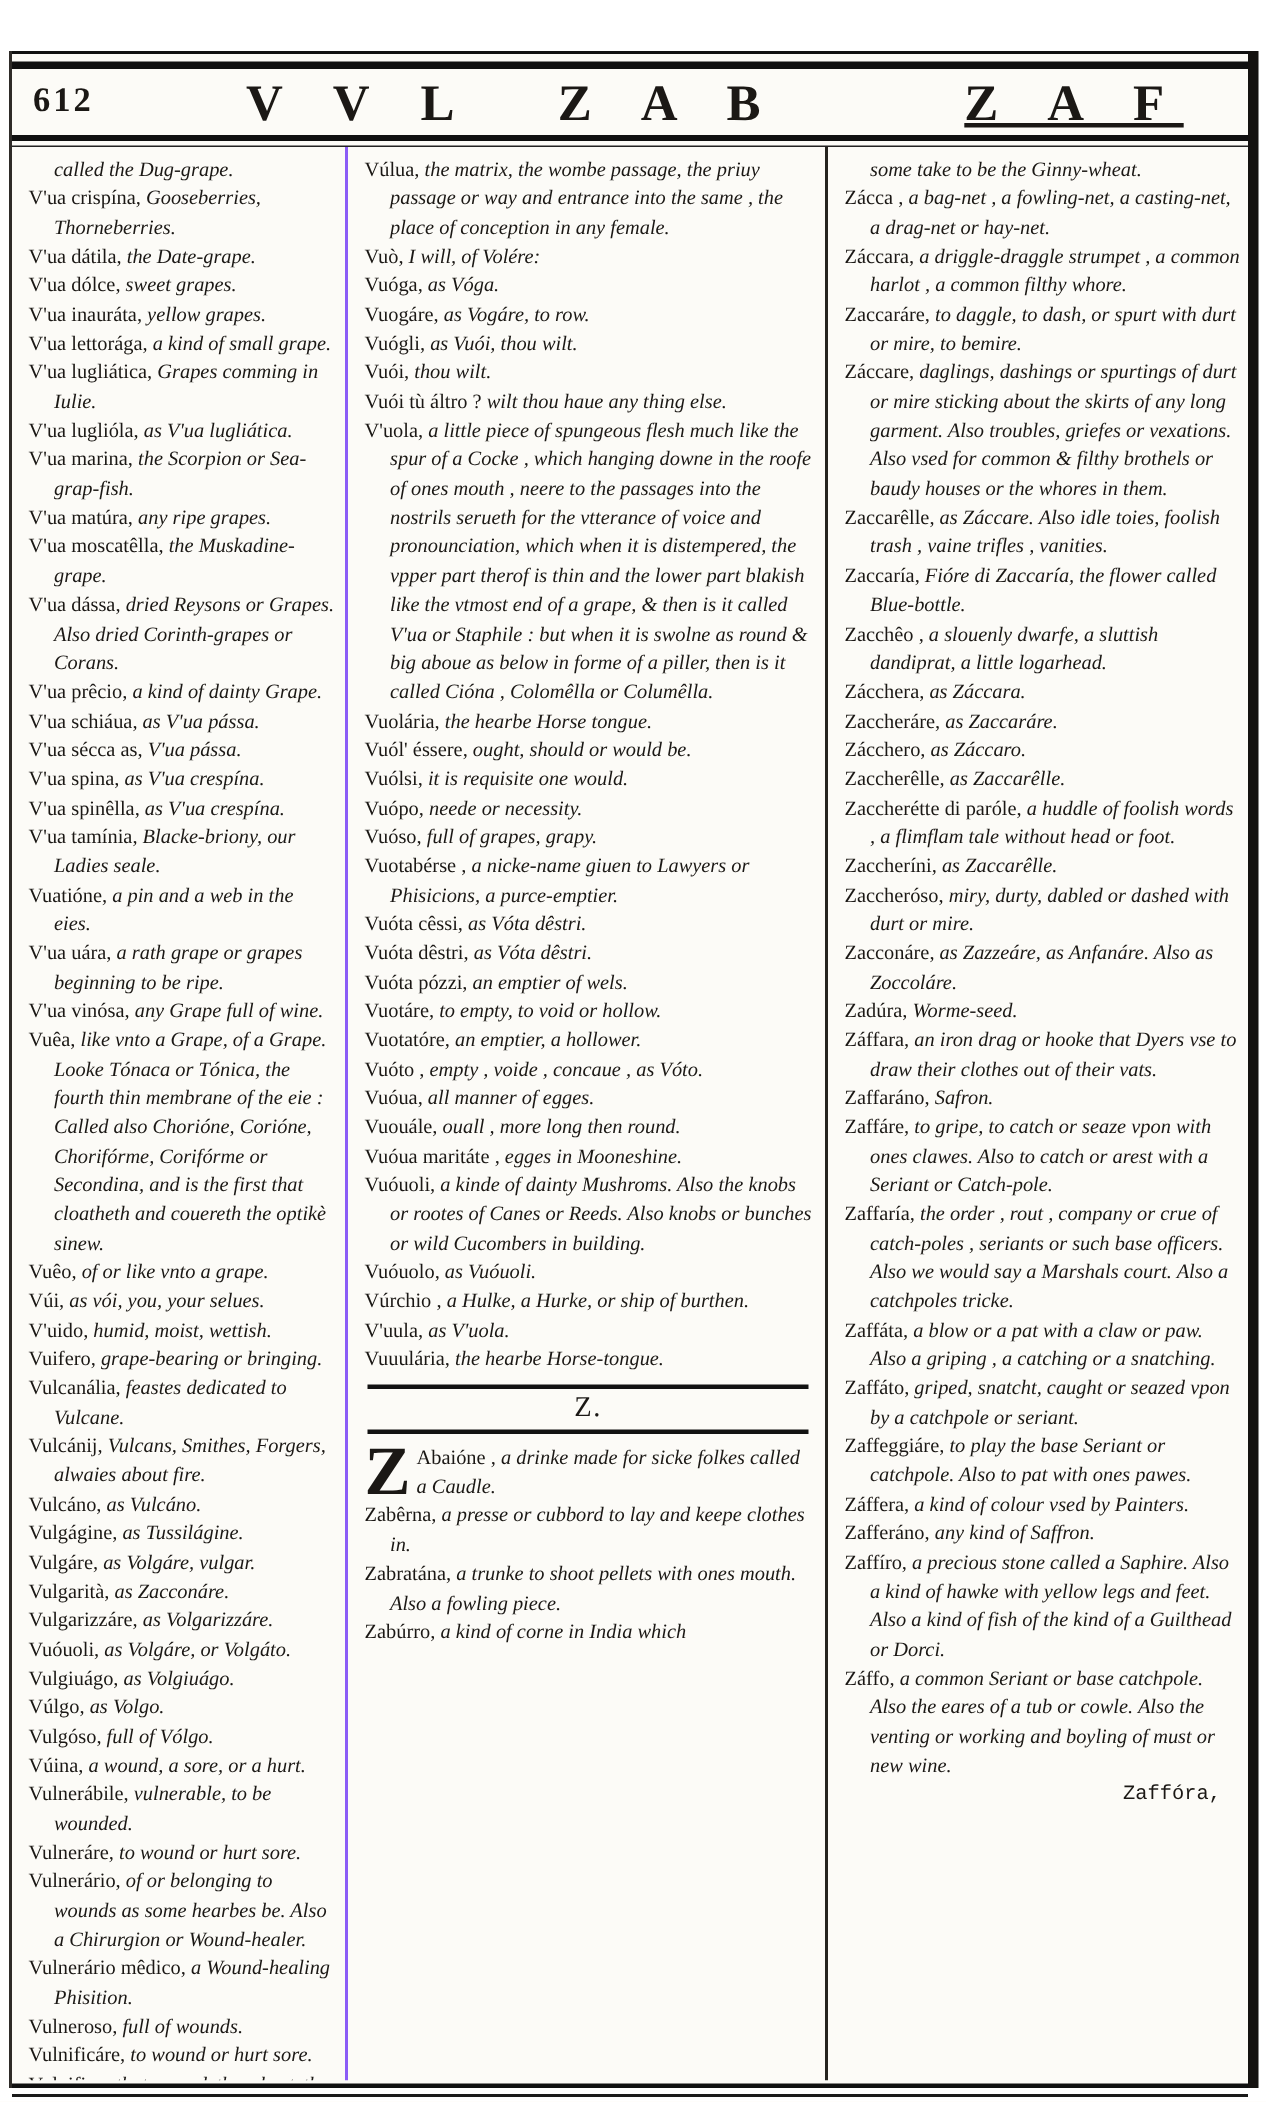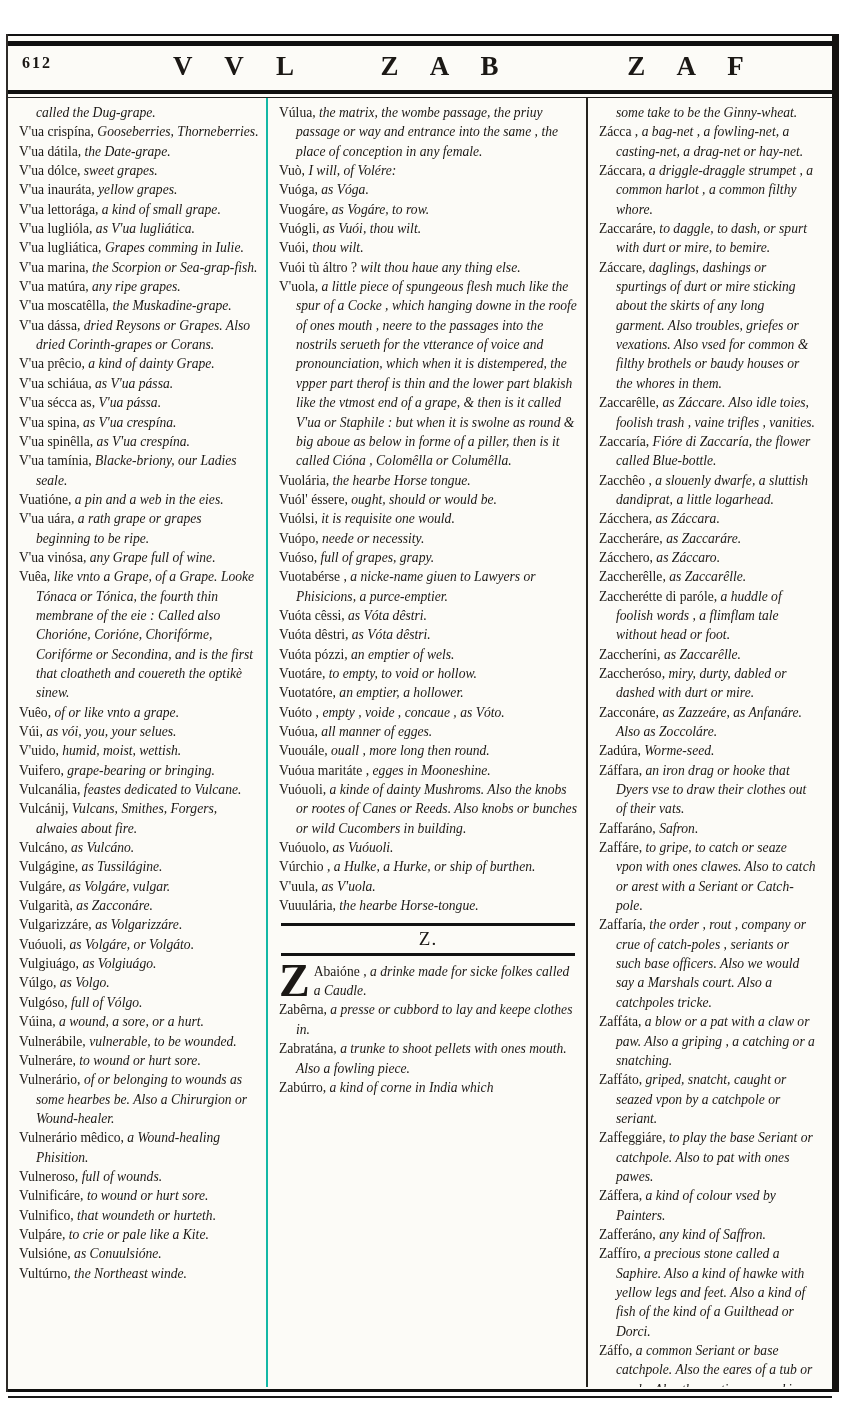--- a/index.html
+++ b/index.html
@@ -15,38 +15,38 @@
     border-left:2px solid #2e2b28;
     border-right:7px solid #141210;
     box-sizing:border-box;
   }
   .top-rules{border-top:2px solid #111;height:5px;border-bottom:5px solid #101010;}
   .mid-rules{border-top:4px solid #101010;height:3px;border-bottom:1px solid #222;}
   .bot-rules{border-top:3px solid #101010;height:4px;border-bottom:2px solid #1a1a1a;margin-top:2px;}
   .header-band{position:relative;height:44px;}
   .pagenum{
     position:absolute;left:14px;top:8px;
-    font-size:16px;font-weight:700;letter-spacing:2px;
+    font-size:23px;font-weight:700;letter-spacing:2px;
   }
   .running-head{
     position:absolute;top:5px;transform:translateX(-50%);
-    font-size:27px;font-weight:700;letter-spacing:13px;white-space:nowrap;
+    font-size:34px;font-weight:700;letter-spacing:13px;white-space:nowrap;
   }
   .rh1{left:232px;}
   .rh2{left:438px;}
-  .rh3{left:684px;}
+  .rh3{left:708px;text-decoration:underline;}
   .columns{display:flex;height:1289px;overflow:hidden;}
   .col{
     box-sizing:border-box;overflow:hidden;
     padding:5px 7px 0 11px;
     font-size:13.6px;line-height:19.35px;
   }
-  .col1{width:260px;border-right:2px solid #14b8a6;}
+  .col1{width:224px;border-right:2px solid #8b5cf6;}
   .col2{width:320px;border-right:2px solid #26241f;}
-  .col3{flex:1;padding-right:16px;}
+  .col3{flex:1;padding-right:4px;}
   .entry{padding-left:17px;text-indent:-17px;clear:left;}
   .entry .head{font-style:normal;}
   .entry .def{font-style:italic;}
   .cont{padding-left:17px;text-indent:0;font-style:italic;clear:left;}
   .z-divider{margin:8px 4px 6px 2px;border-top:3px solid #121212;border-bottom:3px solid #121212;clear:left;}
   .z-label{text-align:center;font-size:19px;letter-spacing:1px;padding:3px 0 4px;font-style:normal;}
   .dropcap-entry{padding-left:0;text-indent:0;margin-top:4px;}
   .dropcap{
     float:left;font-size:46px;line-height:34px;font-weight:700;
     margin:2px 4px 0 0;
@@ -69,22 +69,22 @@
   <div class="mid-rules"></div>
 
   <main class="columns">
     <section class="col col1">
         <div class="cont">called the Dug-grape.</div>
         <div class="entry"><span class="head">V'ua crispína, </span><span class="def">Gooseberries, Thorneberries.</span></div>
         <div class="entry"><span class="head">V'ua dátila, </span><span class="def">the Date-grape.</span></div>
         <div class="entry"><span class="head">V'ua dólce, </span><span class="def">sweet grapes.</span></div>
         <div class="entry"><span class="head">V'ua inauráta, </span><span class="def">yellow grapes.</span></div>
         <div class="entry"><span class="head">V'ua lettorága, </span><span class="def">a kind of small grape.</span></div>
+        <div class="entry"><span class="head">V'ua lugliática, </span><span class="def">Grapes comming in Iulie.</span></div>
         <div class="entry"><span class="head">V'ua luglióla, </span><span class="def">as V'ua lugliática.</span></div>
-        <div class="entry"><span class="head">V'ua lugliática, </span><span class="def">Grapes comming in Iulie.</span></div>
         <div class="entry"><span class="head">V'ua marina, </span><span class="def">the Scorpion or Sea-grap-fish.</span></div>
         <div class="entry"><span class="head">V'ua matúra, </span><span class="def">any ripe grapes.</span></div>
         <div class="entry"><span class="head">V'ua moscatêlla, </span><span class="def">the Muskadine-grape.</span></div>
         <div class="entry"><span class="head">V'ua dássa, </span><span class="def">dried Reysons or Grapes. Also dried Corinth-grapes or Corans.</span></div>
         <div class="entry"><span class="head">V'ua prêcio, </span><span class="def">a kind of dainty Grape.</span></div>
         <div class="entry"><span class="head">V'ua schiáua, </span><span class="def">as V'ua pássa.</span></div>
         <div class="entry"><span class="head">V'ua sécca as, </span><span class="def">V'ua pássa.</span></div>
         <div class="entry"><span class="head">V'ua spina, </span><span class="def">as V'ua crespína.</span></div>
         <div class="entry"><span class="head">V'ua spinêlla, </span><span class="def">as V'ua crespína.</span></div>
         <div class="entry"><span class="head">V'ua tamínia, </span><span class="def">Blacke-briony, our Ladies seale.</span></div>

